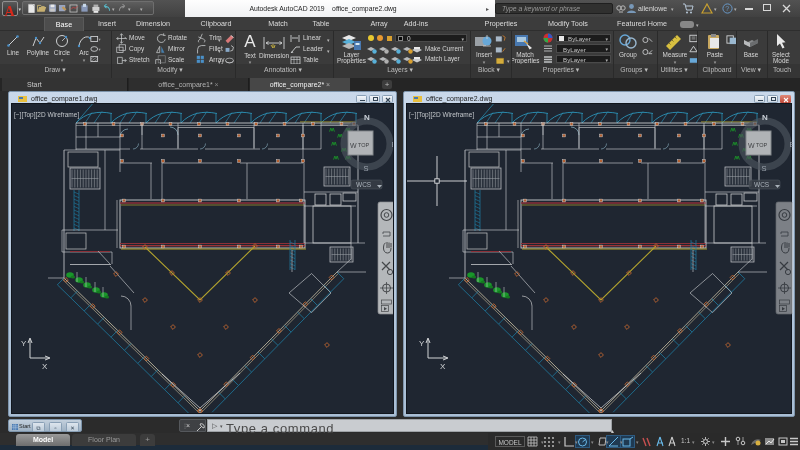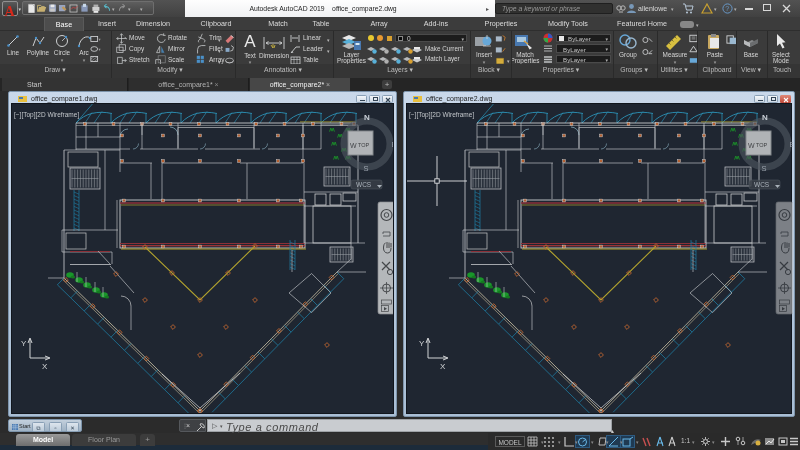--- a/index.html
+++ b/index.html
@@ -108,21 +108,21 @@
     </svg>
   </div>
 <div id="menurow">
     <div class="mtab" style="left:44px;width:40px;background:#4d4d4d;border:1px solid #5a5a5a;border-bottom:none;color:#fff">Base</div>
     <div class="mtab" style="left:90px;width:34px">Insert</div>
     <div class="mtab" style="left:131px;width:44px">Dimension</div>
     <div class="mtab" style="left:192px;width:48px">Clipboard</div>
     <div class="mtab" style="left:262px;width:32px">Match</div>
     <div class="mtab" style="left:301px;width:40px">Table</div>
     <div class="mtab" style="left:359px;width:40px">Array</div>
-    <div class="mtab" style="left:414px;width:44px">Add-ins</div>
+    <div class="mtab" style="left:394px;width:44px">Add-ins</div>
     <div class="mtab" style="left:476px;width:50px">Properties</div>
     <div class="mtab" style="left:538px;width:60px">Modify Tools</div>
     <div class="mtab" style="left:610px;width:64px">Featured Home</div>
     <div class="abs" style="left:680px;top:4px;width:14px;height:7px;background:#888;border-radius:3px"></div>
     <div class="abs" style="left:696px;top:5px;color:#b0b0b0;font-size:5px">▾</div>
   </div>
 <div id="ribbon">
     <svg class="abs" style="left:6px;top:3px" width="14" height="14" viewBox="0 0 14 14">
       <line x1="2" y1="12" x2="12" y2="2" stroke="#cfd1d3" stroke-width="1"></line>
       <circle cx="2.5" cy="11.5" r="1.3" fill="#4a90c8"></circle>
@@ -812,21 +812,21 @@
     <div class="abs" style="left:179px;top:2px;width:27px;height:13px;background:#3f4144;border:1px solid #55585c;border-radius:2px 0 0 2px">
       <span style="position:absolute;left:2px;top:2px;color:#aaa;font-size:6px">⋮</span>
       <span style="position:absolute;left:6px;top:1.5px;color:#ccc;font-size:7px">×</span>
       <svg style="position:absolute;left:16px;top:2.5px" width="9" height="9" viewBox="0 0 9 9">
         <path d="M1 8 L5 4 M4 1 a3 3 0 0 1 4 4 l-2 -1 -1 -1 Z" stroke="#c8c8c8" fill="none" stroke-width="1"></path>
       </svg>
     </div>
     <div class="abs" style="left:207px;top:2px;width:405px;height:13px;background:#c9ccd0;border:1px solid #9ea2a6">
       <span style="position:absolute;left:4px;top:1.5px;font-size:7px;color:#444">▷</span>
       <span style="position:absolute;left:12px;top:2.5px;font-size:5px;color:#555">▾</span>
-      <span style="position:absolute;left:18px;top:1px;font-size:11px;font-style:italic;color:#4a4a4a;letter-spacing:.6px">Type  a  command</span>
+      <span style="position:absolute;left:18px;top:1px;font-size:13px;color:#4a4a4a;letter-spacing:.6px">Type  a  command</span>
     </div>
     <div class="abs" style="left:610px;top:11px;font-size:5px;color:#c8c8c8">▲</div>
   </div>
 <div id="bottombar">
     <div class="abs" style="left:0;top:12px;width:490px;height:5px;background:#1c2b3a"></div>
     <div class="abs" style="left:16px;top:1px;width:54px;height:12px;background:linear-gradient(#9a9a9a,#6e6e6e);border-radius:3px 3px 0 0;color:#fff;font-size:7px;font-weight:bold;text-align:center;line-height:12px">Model</div>
     <div class="abs" style="left:72px;top:1px;width:64px;height:12px;background:#3c3c3c;border-radius:3px 3px 0 0;color:#9a9a9a;font-size:7px;text-align:center;line-height:12px">Floor Plan</div>
     <div class="abs" style="left:140px;top:1px;width:15px;height:12px;background:#3c3c3c;border-radius:3px 3px 0 0;color:#9a9a9a;font-size:8px;text-align:center;line-height:12px">+</div>
     <div class="abs" style="left:488px;top:0;width:312px;height:17px;background:#2a2a2a"></div>
     <div class="abs" style="left:495px;top:3px;width:30px;height:11px;border:1px solid #5a5a5a;color:#c8c8c8;font-size:6.5px;text-align:center;line-height:11px">MODEL</div>

